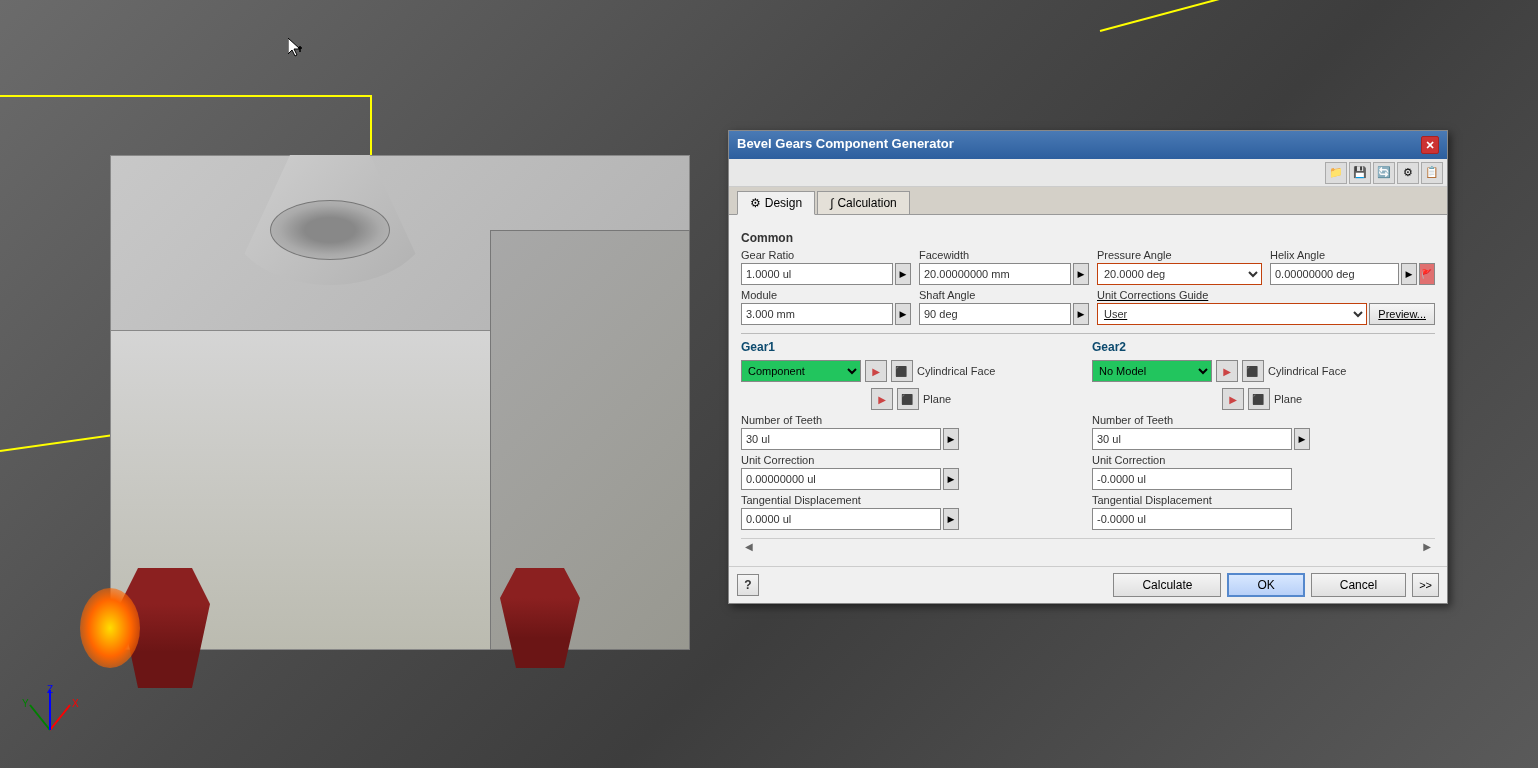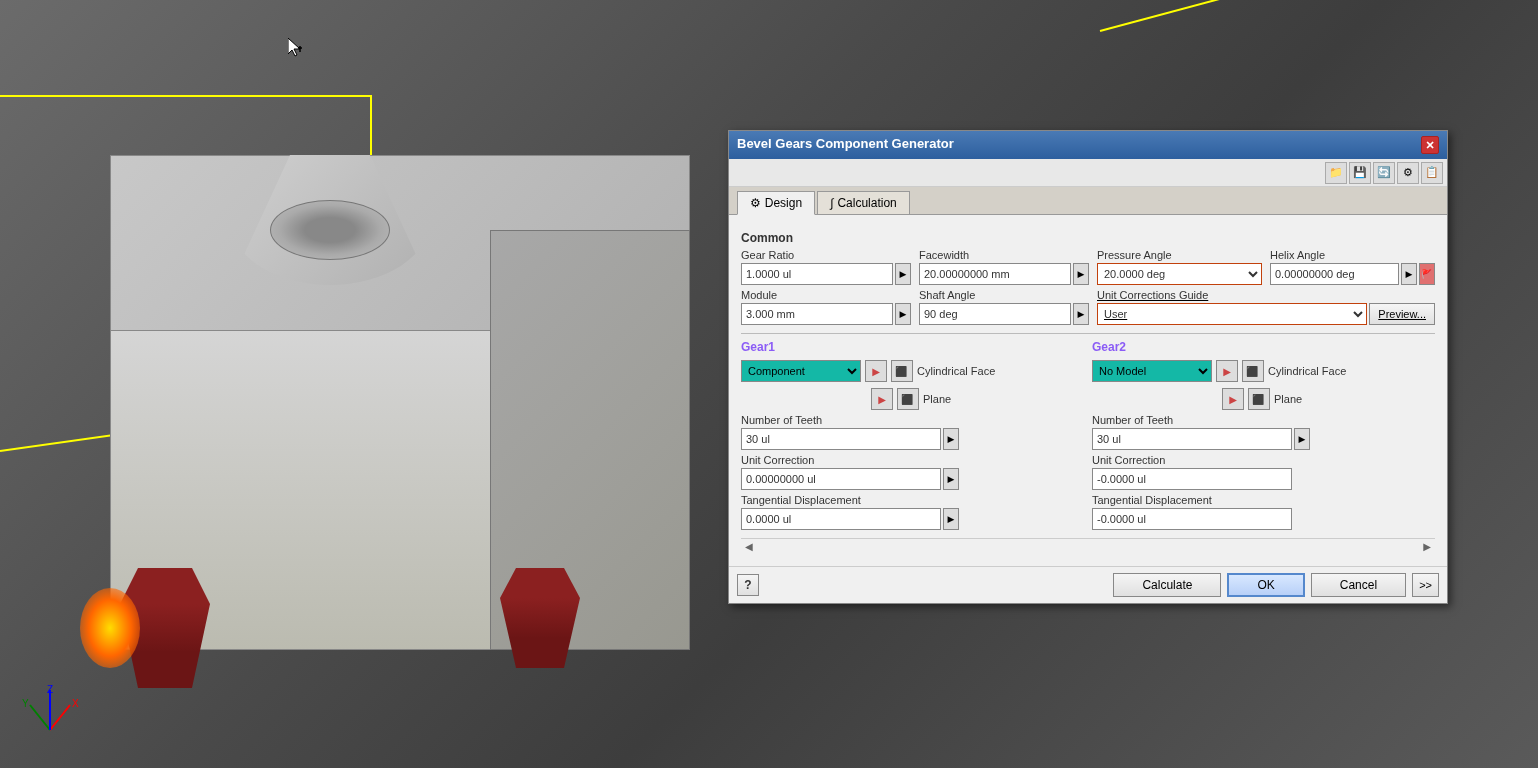--- a/index.html
+++ b/index.html
@@ -210,34 +210,34 @@
 
     .gear-section {
       display: flex;
       flex-direction: column;
       gap: 4px;
     }
 
     .gear-header {
       font-weight: bold;
       font-size: 12px;
-      color: #8b5cf6;
+      color: #0c4a6e;
       margin-bottom: 2px;
     }
 
     .gear-type-row {
       display: flex;
       align-items: center;
       gap: 4px;
     }
 
     .gear-select {
       height: 22px;
       border: 1px solid #888;
-      background: #14b8a6;
+      background: #22c55e;
       padding: 1px 2px;
       font-size: 11px;
       min-width: 120px;
     }
 
     .face-btn {
       width: 22px;
       height: 22px;
       background: #ddd;
       border: 1px solid #888;

